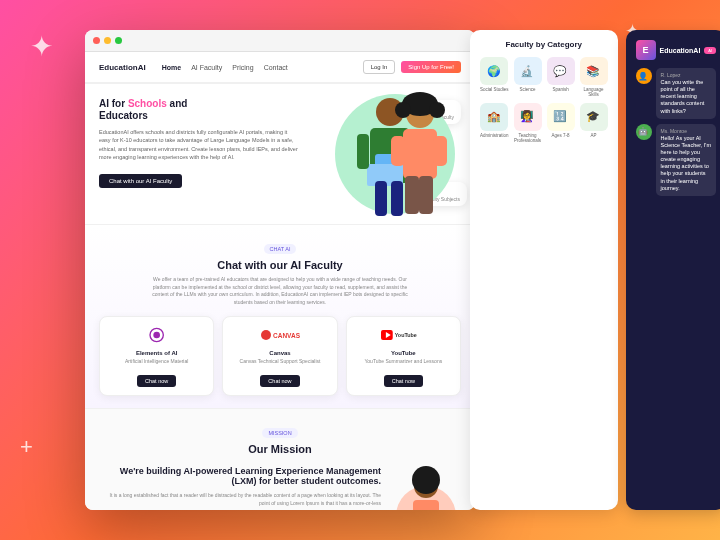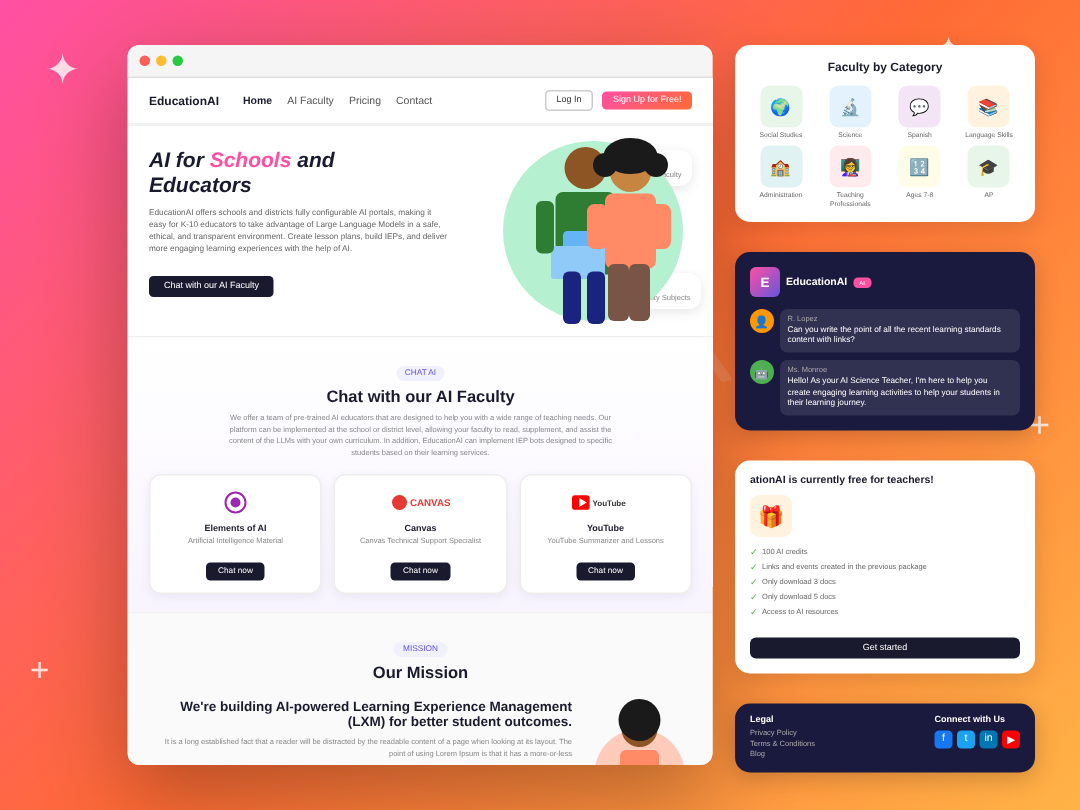--- a/index.html
+++ b/index.html
@@ -116,26 +116,25 @@
     
     .hero {
       padding: 14px 14px 10px;
       position: relative;
       overflow: hidden;
     }
     .hero-content {
       width: 55%;
     }
     .hero-title {
-      font-size: 14px;
+      font-size: 10px;
       font-weight: 800;
       color: #1a1a2e;
       line-height: 1.2;
       margin-bottom: 6px;
-      font-style: italic;
     }
     .hero-title .highlight {
       color: #ff4fa3;
     }
     .hero-description {
       font-size: 5.5px;
       color: #666;
       line-height: 1.5;
       margin-bottom: 8px;
     }
@@ -262,30 +261,30 @@
 
     
     .mission-section {
       background: #fafafa;
       padding: 12px 14px;
       text-align: center;
     }
 
     
     .right-panel {
-      width: 200px;
+      width: 220px;
       height: 480px;
       position: absolute;
       right: 30px;
       top: 50%;
       transform: translateY(-50%);
       z-index: 2;
       display: flex;
-      flex-direction: column;
-      gap: 20px;
+      flex-direction: row;
+      gap: 8px;
     }
 
     
     .card-faculty {
       background: white;
       border-radius: 10px;
       padding: 10px;
       box-shadow: 0 4px 16px rgba(0,0,0,0.12);
     }
     .card-title {

